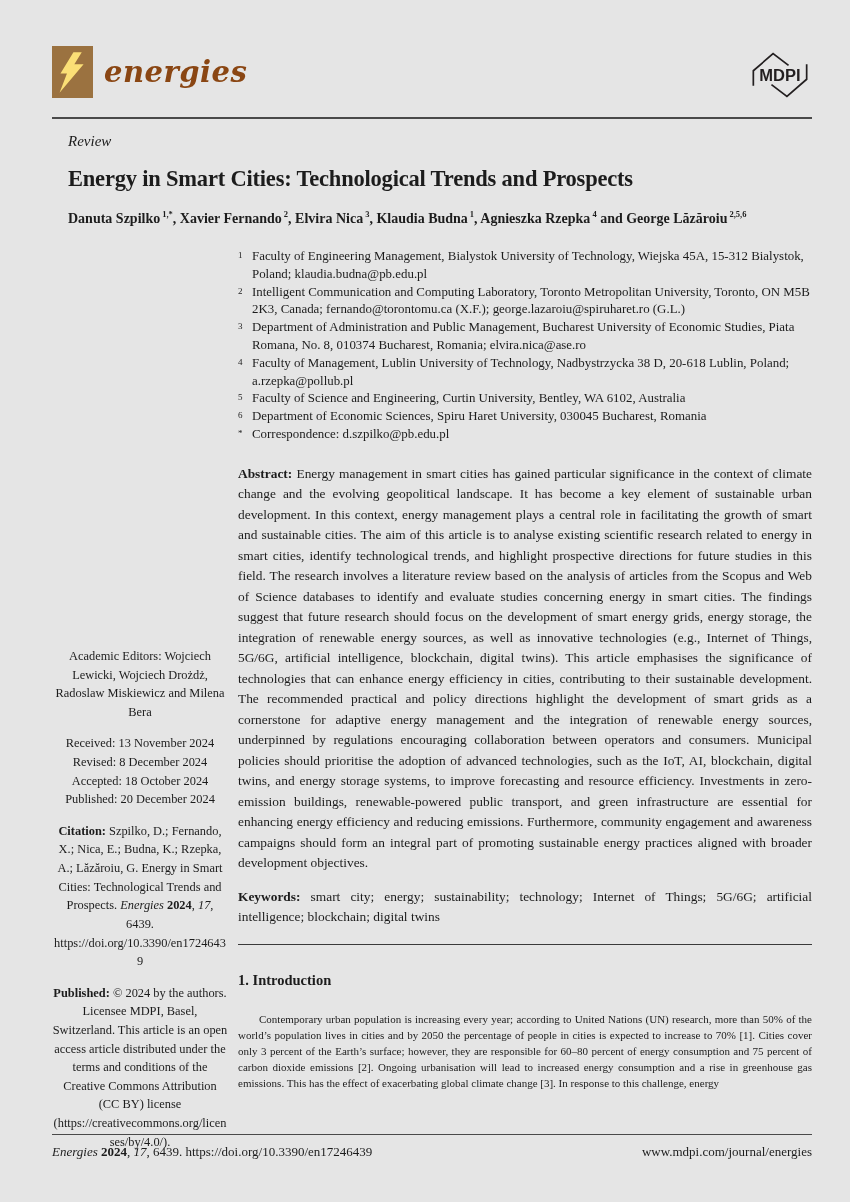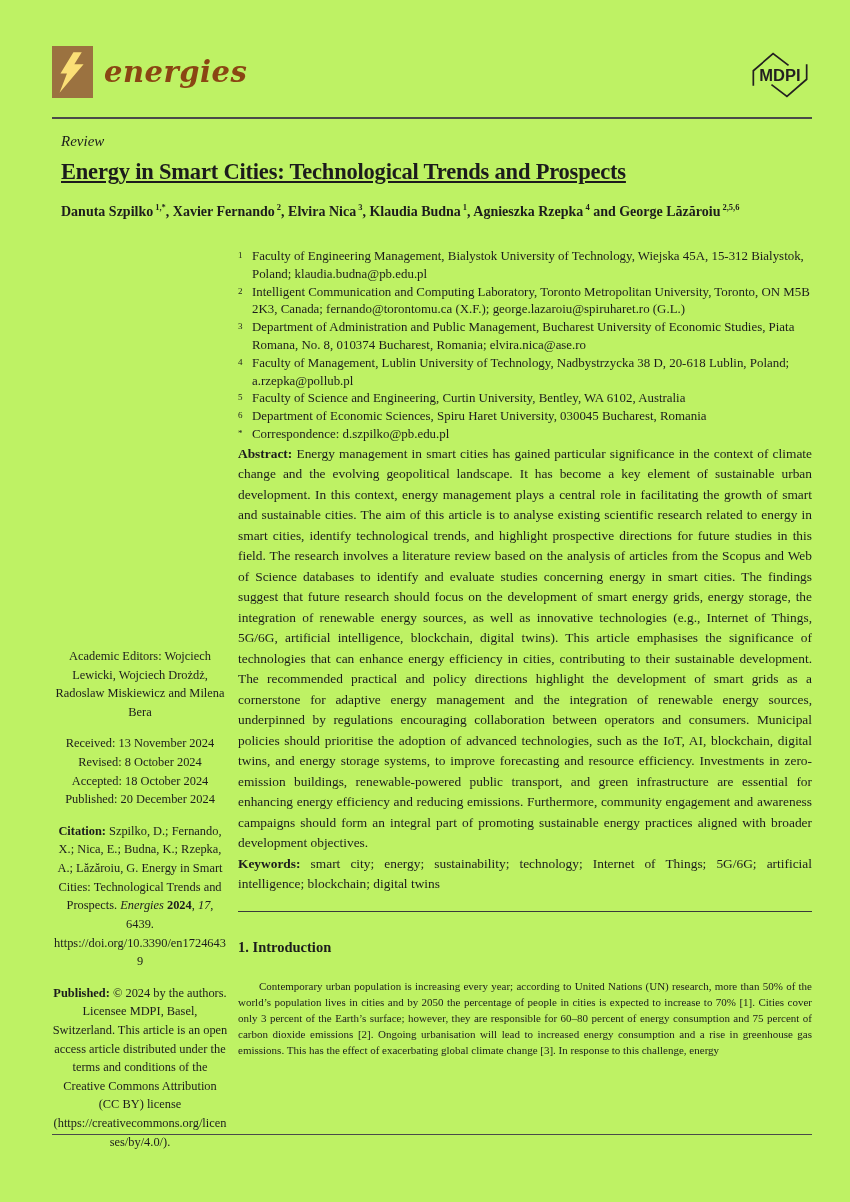--- a/index.html
+++ b/index.html
@@ -5,55 +5,55 @@
   :root{
     --logo_box:#9B7240;
     --bolt:#FBDF76;
     --wordmark:#8A4613;
     --ink:#1c1c1c;
     --rule:#4a4a4a;
   }
   *{margin:0;padding:0;box-sizing:border-box;}
   html,body{background:#ffffff;}
   .page{
-    position:relative;width:850px;height:1202px;background:#bef264;
+    position:relative;width:850px;height:1202px;background:#e5e5e5;
     font-family:"Liberation Serif", serif;color:var(--ink);overflow:hidden;padding-left:16px;
   }
   
   .header{position:absolute;left:52px;right:38px;top:46px;display:flex;justify-content:space-between;align-items:flex-start;}
   .journal-logo{display:flex;align-items:center;gap:11px;}
   .logo-box{width:41px;height:52px;background:var(--logo_box);display:flex;align-items:center;justify-content:center;}
   .journal-name{font-family:"DejaVu Serif","Liberation Serif",serif;font-style:italic;font-weight:bold;font-size:29px;color:var(--wordmark);letter-spacing:.5px;}
   .header-rule{position:absolute;left:52px;right:38px;top:117px;border-top:2px solid var(--rule);}
   
-  .article-head{position:absolute;left:61px;top:133px;width:760px;}
+  .article-head{position:absolute;left:68px;top:133px;width:760px;}
   .review-label{font-size:15px;font-style:italic;}
-  .paper-title{font-size:22.5px;font-weight:bold;margin-top:9px;letter-spacing:-.2px;text-decoration:underline;}
+  .paper-title{font-size:22.5px;font-weight:bold;margin-top:16px;letter-spacing:-.2px;}
   .authors-line{font-size:14px;font-weight:bold;margin-top:17px;}
   .authors-line sup{font-size:8.5px;margin-left:2px;}
   
   .body{position:absolute;left:52px;top:248px;width:760px;display:flex;}
   .margin-col{width:176px;flex-shrink:0;font-size:12.4px;line-height:1.5;text-align:center;}
   .margin-spacer{height:399px;}
   .margin-block{margin-bottom:13px;}
   .margin-block .lbl{font-weight:bold;}
   .margin-block .it{font-style:italic;}
   .margin-block .bd{font-weight:bold;}
   .margin-block.copyright{overflow-wrap:break-word;word-break:break-word;}
   .citation-block{overflow-wrap:break-word;margin-top:12px;}
   .main-col{width:574px;margin-left:10px;}
   
   .affiliations{font-size:12.9px;line-height:1.38;}
   .affil-row{display:flex;}
   .affil-marker{width:14px;flex-shrink:0;font-size:9px;vertical-align:top;padding-top:1px;}
   .affil-text{flex:1;}
   
-  .abstract{margin-top:0;font-size:13.4px;line-height:1.53;text-align:justify;hyphens:auto;}
+  .abstract{margin-top:20px;font-size:13.4px;line-height:1.53;text-align:justify;hyphens:auto;}
   .abstract .lbl,.keywords .lbl{font-weight:bold;}
-  .keywords{margin-top:0;font-size:13.4px;line-height:1.53;text-align:justify;}
+  .keywords{margin-top:13px;font-size:13.4px;line-height:1.53;text-align:justify;}
   .kw-rule{margin-top:16px;border-top:1.2px solid #3a3a3a;}
   
   .section-heading{margin-top:27px;font-size:14.5px;font-weight:bold;}
   .body-para{margin-top:22px;font-size:11px;line-height:1.46;text-align:justify;text-indent:21px;hyphens:auto;}
   
   .footer-rule{position:absolute;left:52px;right:38px;top:1134px;border-top:1.8px solid var(--rule);}
   .footer{position:absolute;left:52px;right:38px;top:1144px;display:flex;justify-content:space-between;font-size:13px;}
   .footer .it{font-style:italic;}
   .footer .bd{font-weight:bold;}
   .mdpi-logo{margin-top:2px;}
@@ -90,21 +90,21 @@
     </div>
   </div>
 
   <div class="body">
 
     <div class="margin-col">
       <div class="margin-spacer"></div>
       <div class="margin-block">Academic Editors: Wojciech Lewicki, Wojciech Drożdż, Radoslaw Miskiewicz and Milena Bera</div>
       <div class="margin-block">
         <div>Received: 13 November 2024</div>
-        <div>Revised: 8 October 2024</div>
+        <div>Revised: 8 December 2024</div>
         <div>Accepted: 18 October 2024</div>
         <div>Published: 20 December 2024</div>
       </div>
       <div class="margin-block citation-block">
         <span class="lbl">Citation: </span><span>Szpilko, D.; Fernando, X.; Nica, E.; Budna, K.; Rzepka, A.; Lăzăroiu, G. Energy in Smart Cities: Technological Trends and Prospects. </span><span class="it">Energies </span><span class="bd">2024</span><span>, </span><span class="it">17</span><span>, 6439. </span><span>https://doi.org/10.3390/en17246439</span>
       </div>
       <div class="margin-block copyright">
         <span class="lbl">Published: </span><span>© 2024 by the authors. Licensee MDPI, Basel, Switzerland. This article is an open access article distributed under the terms and conditions of the Creative Commons Attribution (CC BY) license (https://creativecommons.org/licenses/by/4.0/).</span>
       </div>
     </div>
@@ -150,14 +150,20 @@
       </div>
 
       <div class="kw-rule"></div>
 
       <div class="section-heading">1. Introduction</div>
       <div class="body-para">Contemporary urban population is increasing every year; according to United Nations (UN) research, more than 50% of the world’s population lives in cities and by 2050 the percentage of people in cities is expected to increase to 70% [1]. Cities cover only 3 percent of the Earth’s surface; however, they are responsible for 60–80 percent of energy consumption and 75 percent of carbon dioxide emissions [2]. Ongoing urbanisation will lead to increased energy consumption and a rise in greenhouse gas emissions. This has the effect of exacerbating global climate change [3]. In response to this challenge, energy</div>
     </div>
   </div>
 
   <div class="footer-rule"></div>
+  <div class="footer">
+    <div>
+      <span class="it">Energies </span><span class="bd">2024</span><span>, </span><span class="it">17</span><span>, 6439. </span><span>https://doi.org/10.3390/en17246439</span>
+    </div>
+    <div>www.mdpi.com/journal/energies</div>
+  </div>
 
 </div>
 
 </body></html>

